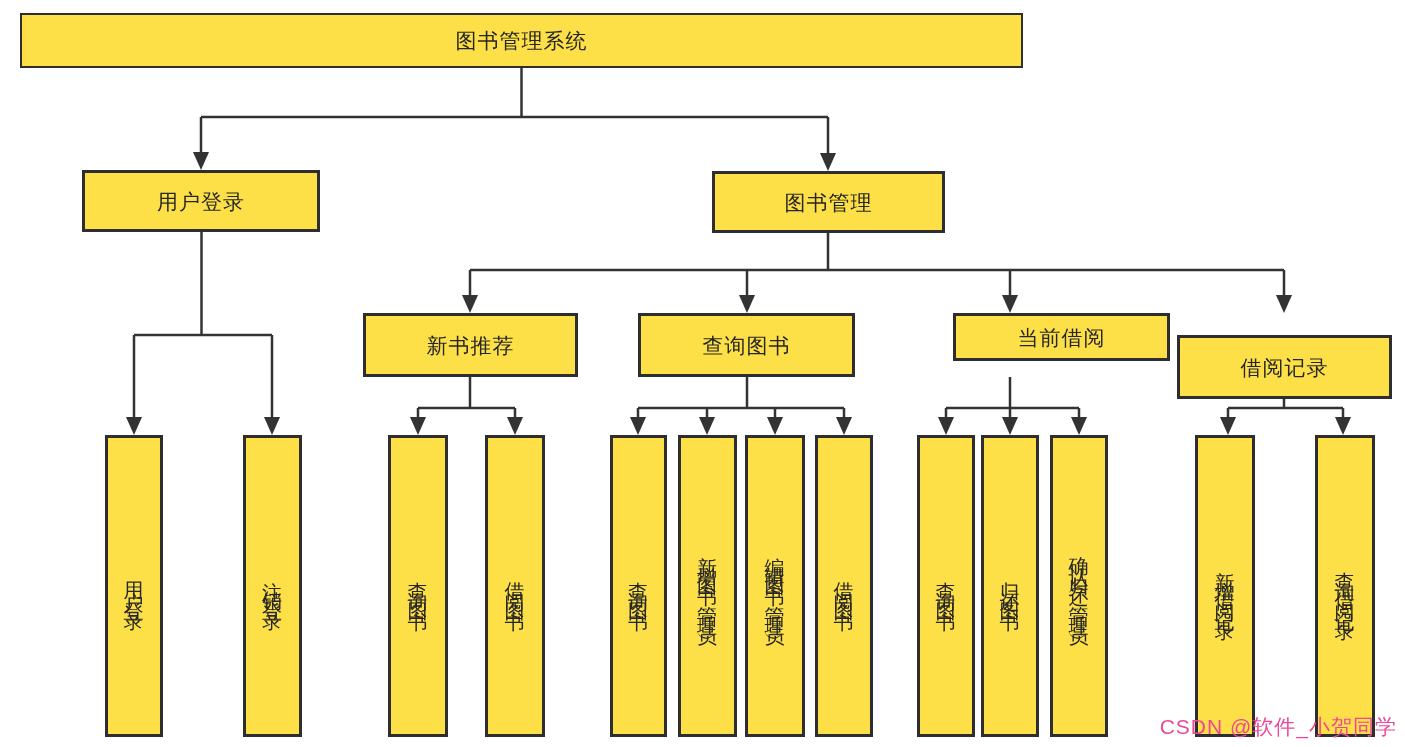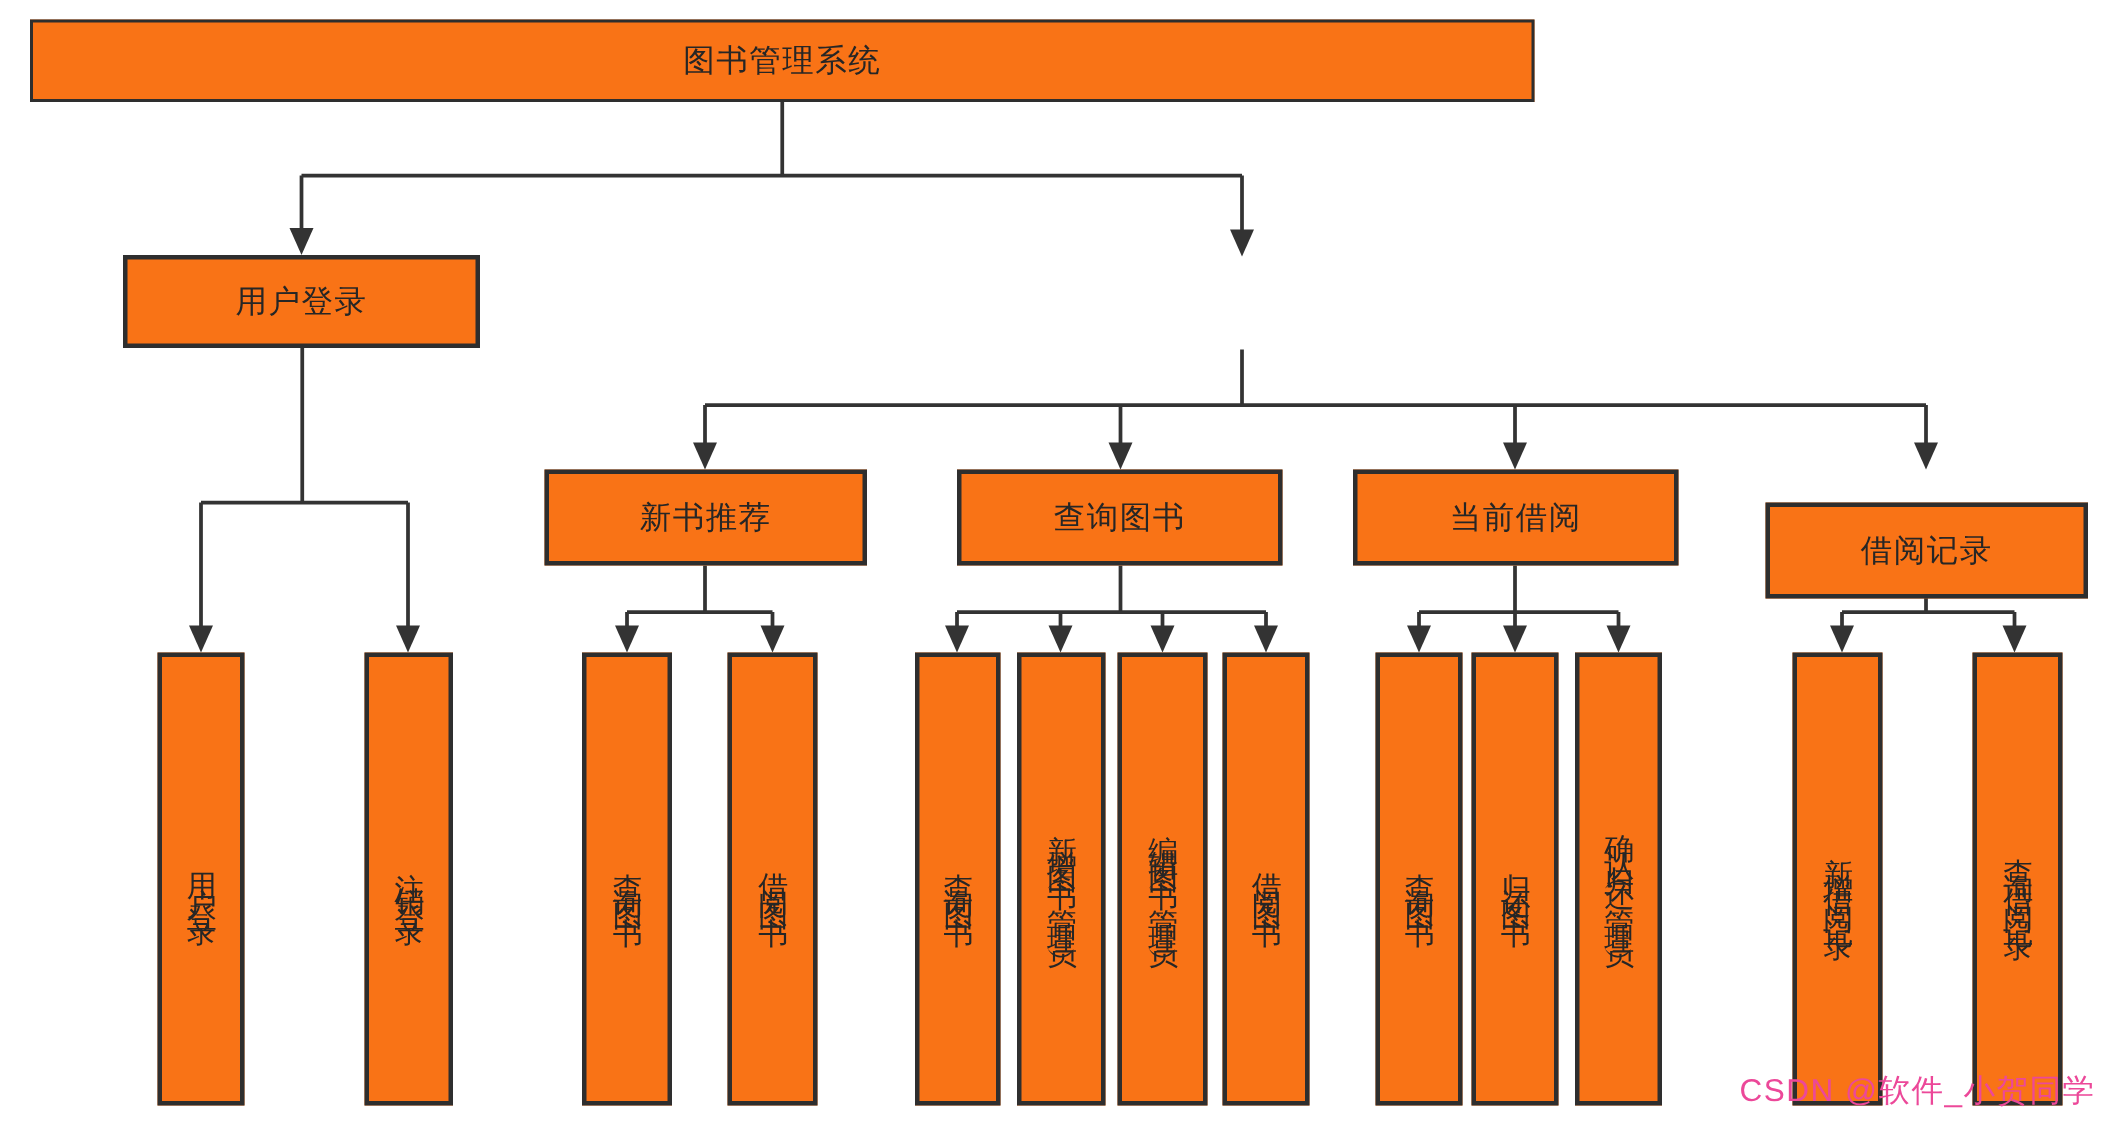--- a/index.html
+++ b/index.html
@@ -7,21 +7,21 @@
     position:relative;
     width:1405px;height:747px;
     background:#ffffff;
     font-family:"Liberation Sans","DejaVu Sans",sans-serif;
     overflow:hidden;
   }
   #connectors{position:absolute;left:0;top:0;z-index:0;}
   .box{
     position:absolute;
     box-sizing:border-box;
-    background:#f97316;
+    background:#fde047;
     border:3px solid #2e2e2e;
     display:flex;
     align-items:center;
     justify-content:center;
     color:#262626;
     z-index:1;
     line-height:1;
   }
   .hbox{font-size:21px;letter-spacing:1px;}
   .root{border-width:2px;font-size:21px;}
@@ -114,28 +114,31 @@
     </g>
   </svg>
 
   <div class="box hbox root" style="left:20px;top:13px;width:1003px;height:55px;">
     <span>图书管理系统</span>
   </div>
 
   <div class="box hbox" style="left:82px;top:170px;width:238px;height:62px;">
     <span>用户登录</span>
   </div>
+  <div class="box hbox" style="left:712px;top:171px;width:233px;height:62px;">
+    <span>图书管理</span>
+  </div>
 
   <div class="box hbox" style="left:363px;top:313px;width:215px;height:64px;justify-content:center;">
     <span>新书推荐</span>
   </div>
   <div class="box hbox" style="left:638px;top:313px;width:217px;height:64px;">
     <span>查询图书</span>
   </div>
-  <div class="box hbox" style="left:902px;top:313px;width:217px;height:64px;">
+  <div class="box hbox" style="left:953px;top:313px;width:217px;height:48px;">
     <span>当前借阅</span>
   </div>
   <div class="box hbox" style="left:1177px;top:313px;width:215px;height:64px;margin-top:22px;">
     <span>借阅记录</span>
   </div>
 
   <div class="box vbox" style="left:105px;top:435px;width:58px;height:302px;">
     <span>用户登录</span>
   </div>
   <div class="box vbox" style="left:243px;top:435px;width:59px;height:302px;">

